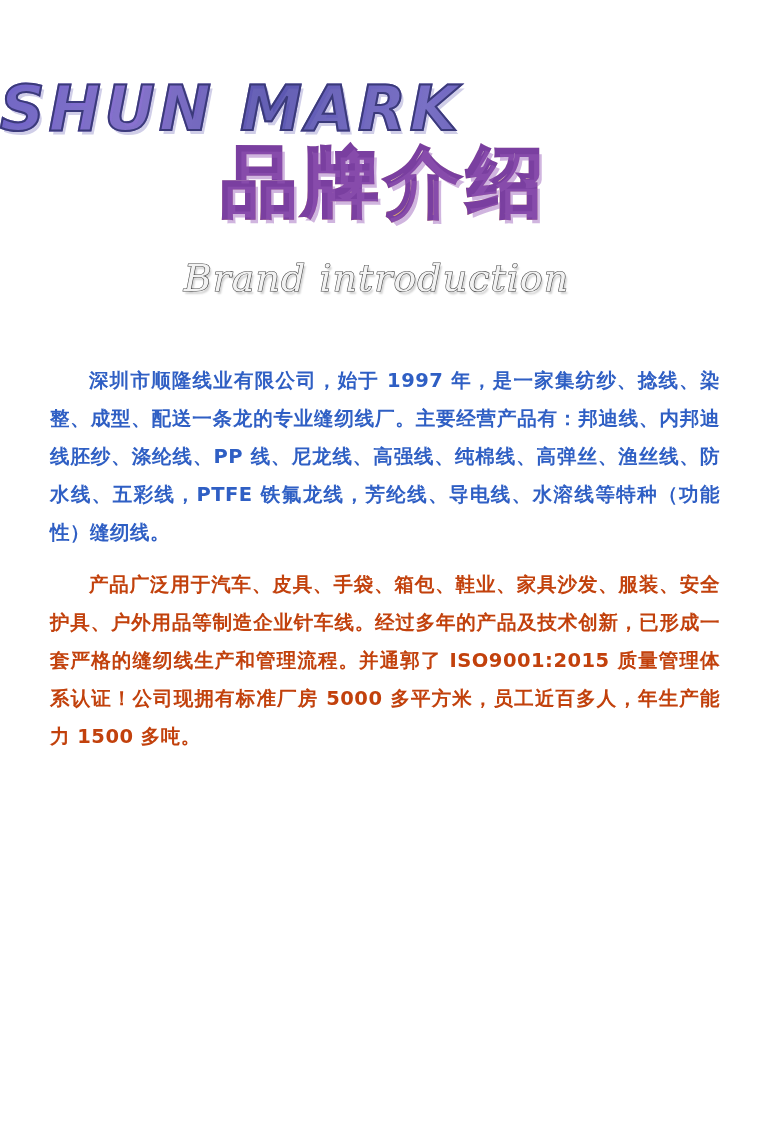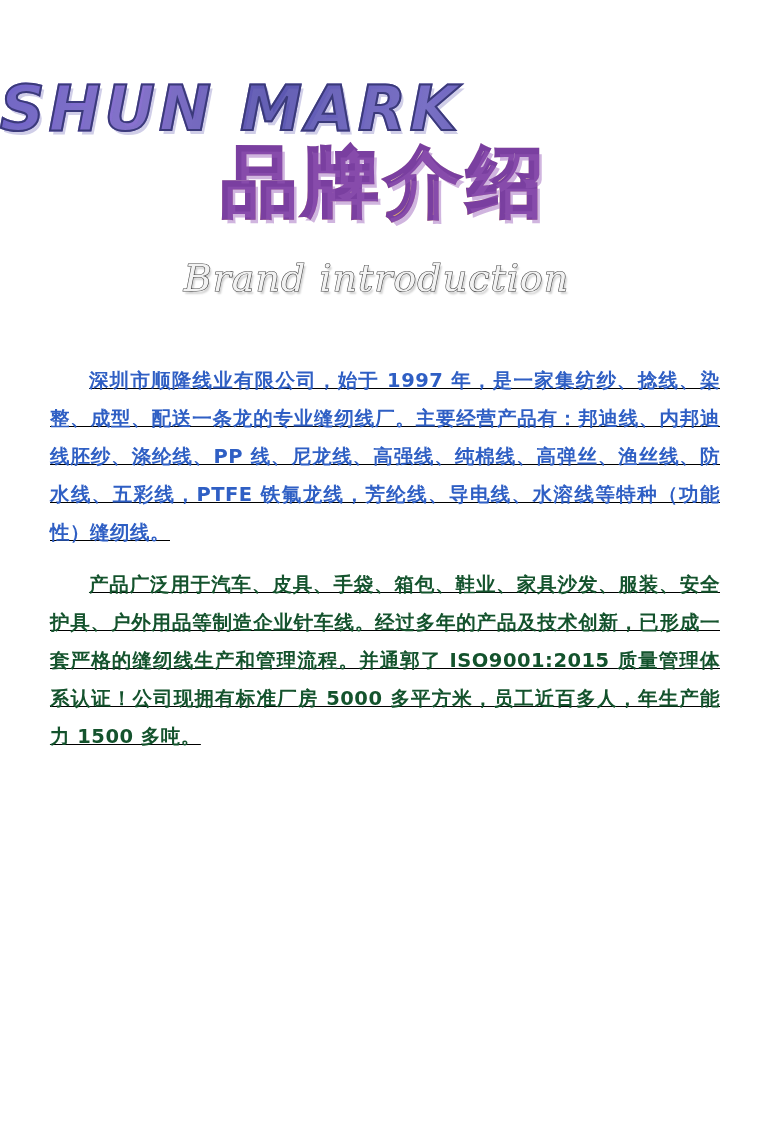--- a/index.html
+++ b/index.html
@@ -83,35 +83,34 @@
     letter-spacing: 1px;
     -webkit-text-stroke: 1.2px #4a4a4a;
     paint-order: stroke fill;
     text-shadow: 2px 3px 2px rgba(0,0,0,0.18);
   }
 
   
   .content {
     padding: 0 50px;
     margin-top: -28px;
-    text-decoration: underline;
   }
   p.para {
     margin: 0 0 14px 0;
     text-indent: 2em;
     font-family: "DejaVu Sans", sans-serif;
     font-weight: bold;
     font-size: 19.5px;
     line-height: 1.95;
     letter-spacing: 0.5px;
     text-align: justify;
     text-justify: inter-ideograph;
   }
   p.blue   { color: #2f5fc4; }
-  p.red    { color: #14532d; }
+  p.red    { color: #c2410c; }
   p.blue2  { color: #2f5fc4; }
 </style>
 </head>
 <body>
 
 <div class="page">
 
   <div class="header">
     <div class="brand-en">SHUN MARK</div>
     <div class="brand-cn-wrap">

